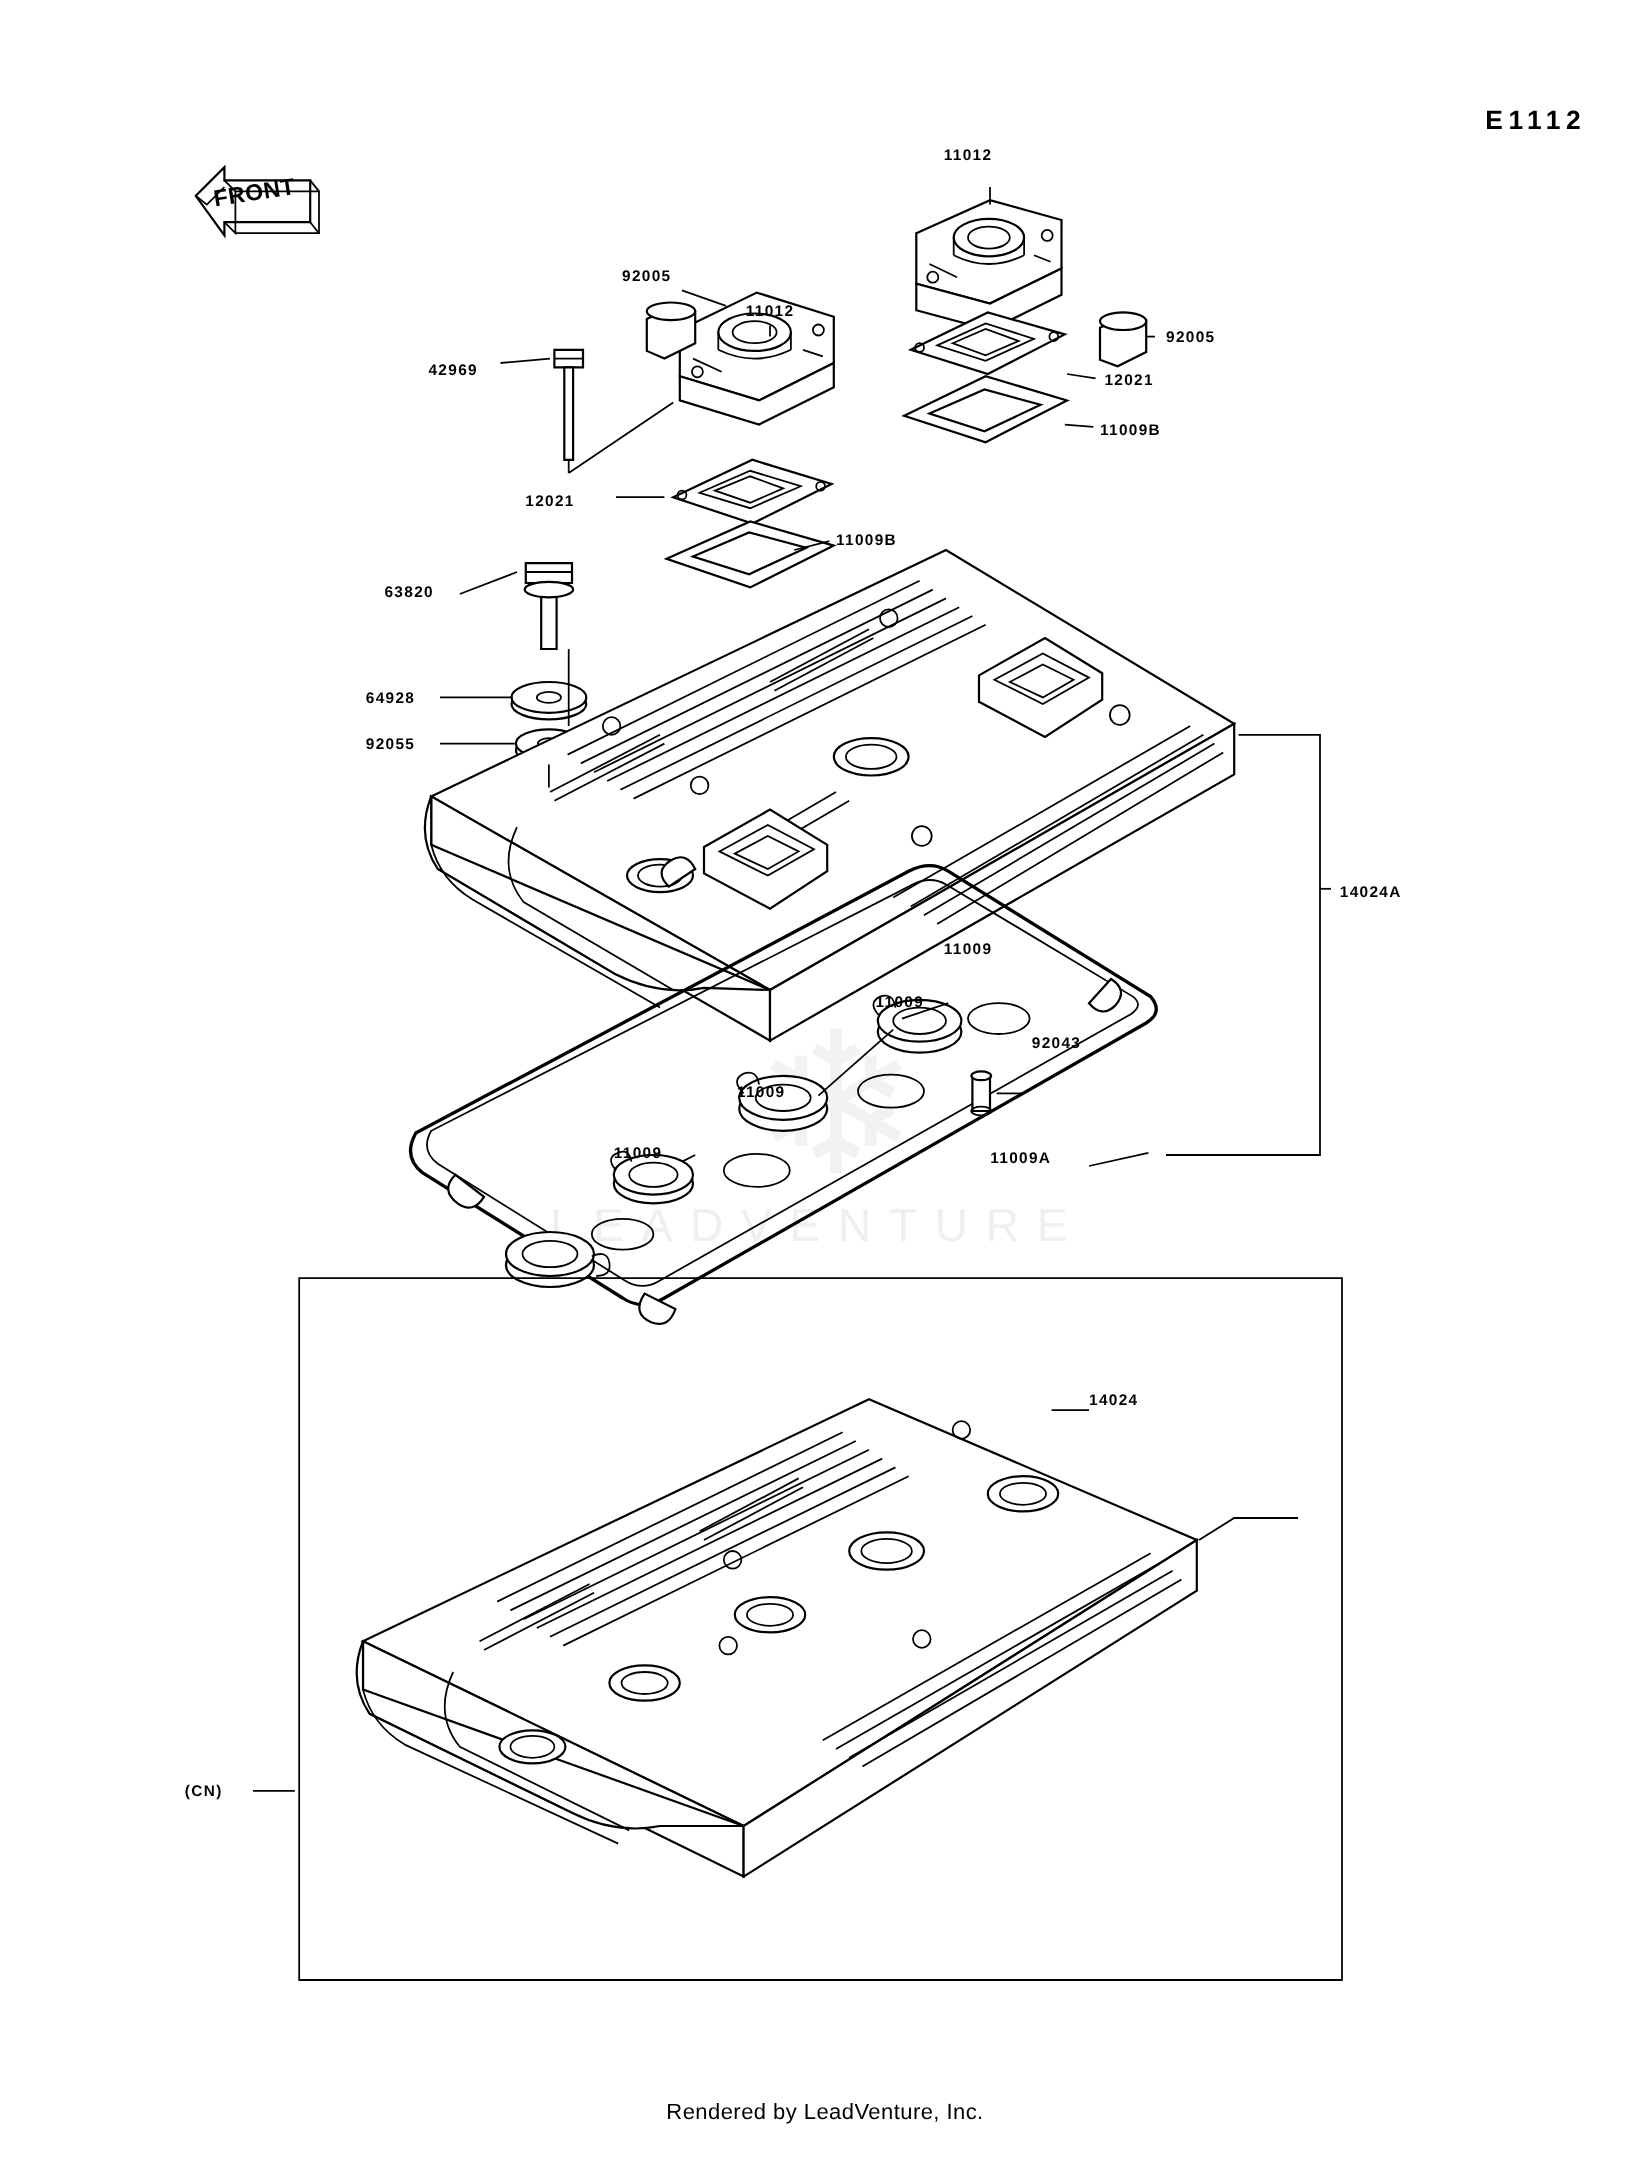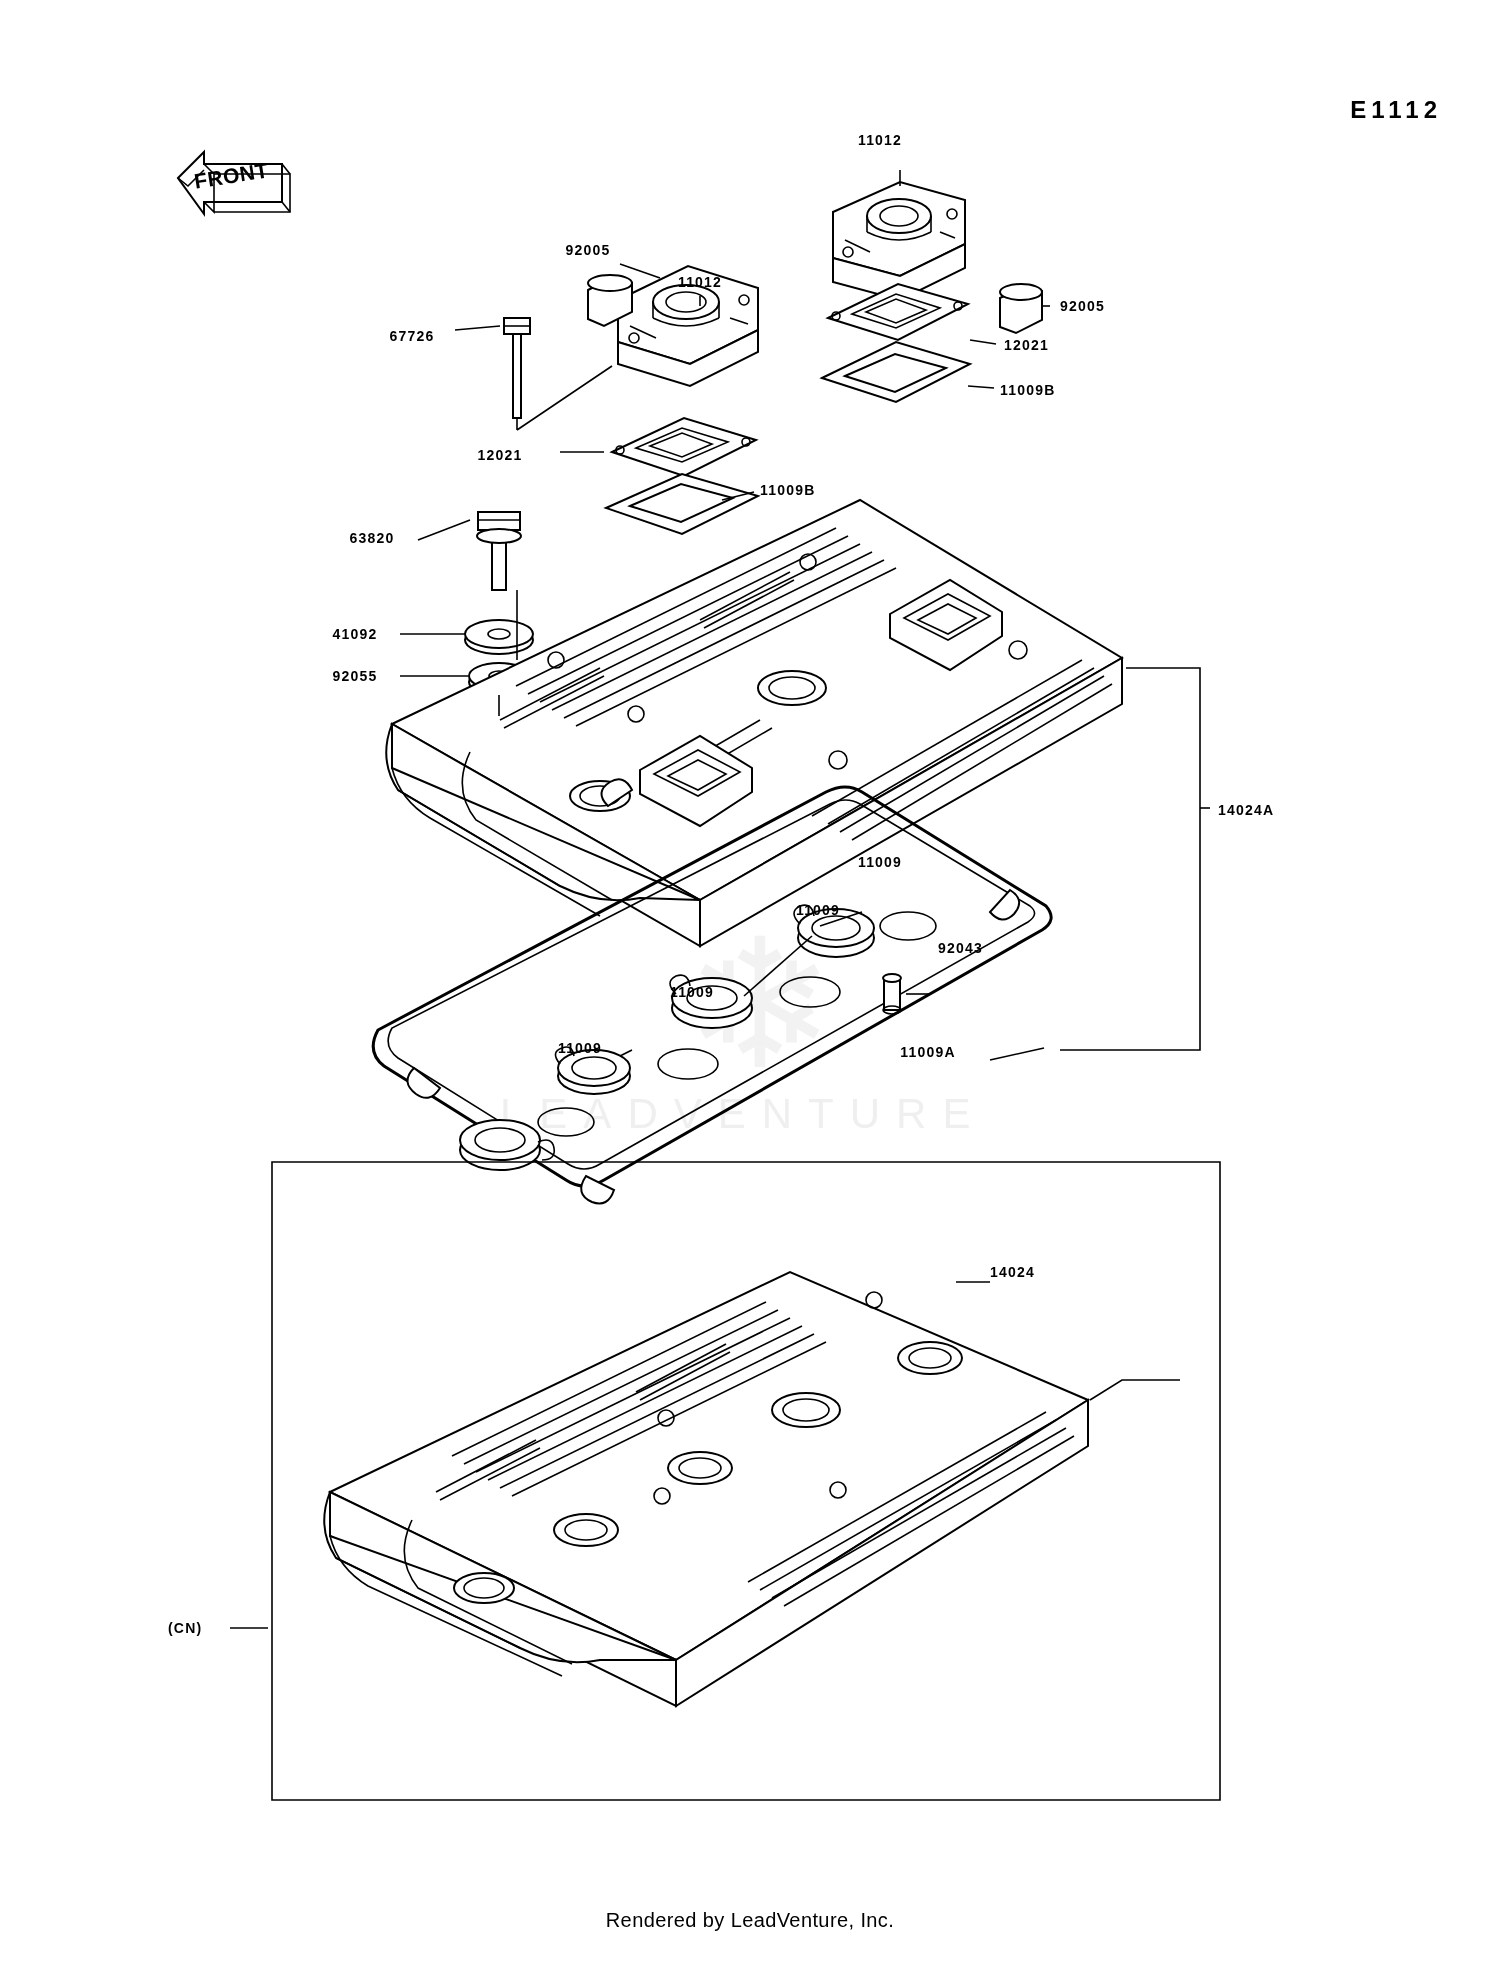--- a/index.html
+++ b/index.html
@@ -367,27 +367,27 @@
       <circle class="thin" cx="662" cy="1496" r="8"></circle>
     </g>
     <path class="thin" d="M1090 1400 L1122 1380 L1180 1380"></path>
     <path class="thin" d="M956 1282 L990 1282"></path>
   </svg>
 
   <div class="lbl" style="left:880px; top:140px; transform:translate(-50%,-50%);">11012</div>
   <div class="lbl" style="left:588px; top:250px; transform:translate(-50%,-50%);">92005</div>
   <div class="lbl" style="left:700px; top:282px; transform:translate(-50%,-50%);">11012</div>
   <div class="lbl" style="left:1060px; top:306px; transform:translate(0,-50%);">92005</div>
-  <div class="lbl" style="left:412px; top:336px; transform:translate(-50%,-50%);">67726</div>
+  <div class="lbl" style="left:412px; top:336px; transform:translate(-50%,-50%);">42969</div>
   <div class="lbl" style="left:1004px; top:345px; transform:translate(0,-50%);">12021</div>
   <div class="lbl" style="left:1000px; top:390px; transform:translate(0,-50%);">11009B</div>
   <div class="lbl" style="left:500px; top:455px; transform:translate(-50%,-50%);">12021</div>
   <div class="lbl" style="left:760px; top:490px; transform:translate(0,-50%);">11009B</div>
   <div class="lbl" style="left:372px; top:538px; transform:translate(-50%,-50%);">63820</div>
-  <div class="lbl" style="left:355px; top:634px; transform:translate(-50%,-50%);">41092</div>
+  <div class="lbl" style="left:355px; top:634px; transform:translate(-50%,-50%);">64928</div>
   <div class="lbl" style="left:355px; top:676px; transform:translate(-50%,-50%);">92055</div>
   <div class="lbl" style="left:1218px; top:810px; transform:translate(0,-50%);">14024A</div>
   <div class="lbl" style="left:880px; top:862px; transform:translate(-50%,-50%);">11009</div>
   <div class="lbl" style="left:818px; top:910px; transform:translate(-50%,-50%);">11009</div>
   <div class="lbl" style="left:692px; top:992px; transform:translate(-50%,-50%);">11009</div>
   <div class="lbl" style="left:938px; top:948px; transform:translate(0,-50%);text-align:center;">92043</div>
   <div class="lbl" style="left:580px; top:1048px; transform:translate(-50%,-50%);">11009</div>
   <div class="lbl" style="left:928px; top:1052px; transform:translate(-50%,-50%);">11009A</div>
   <div class="lbl" style="left:990px; top:1272px; transform:translate(0,-50%);">14024</div>
   <div class="lbl" style="left:168px; top:1628px; transform:translate(0,-50%);">(CN)</div>

